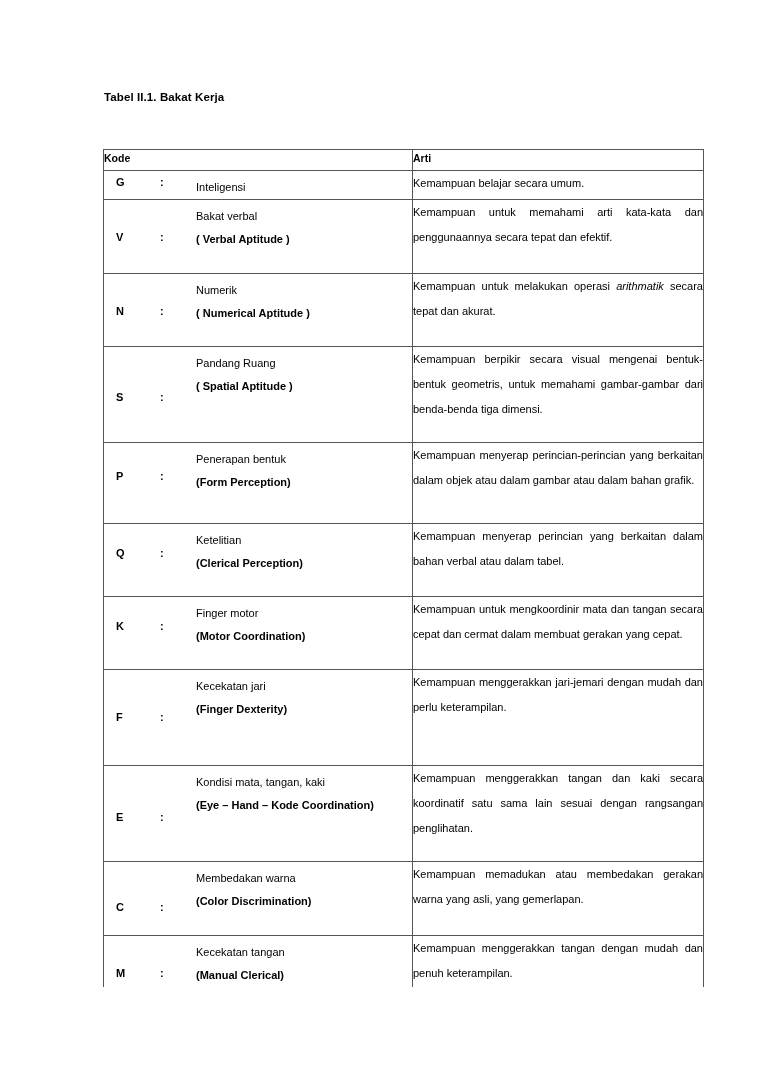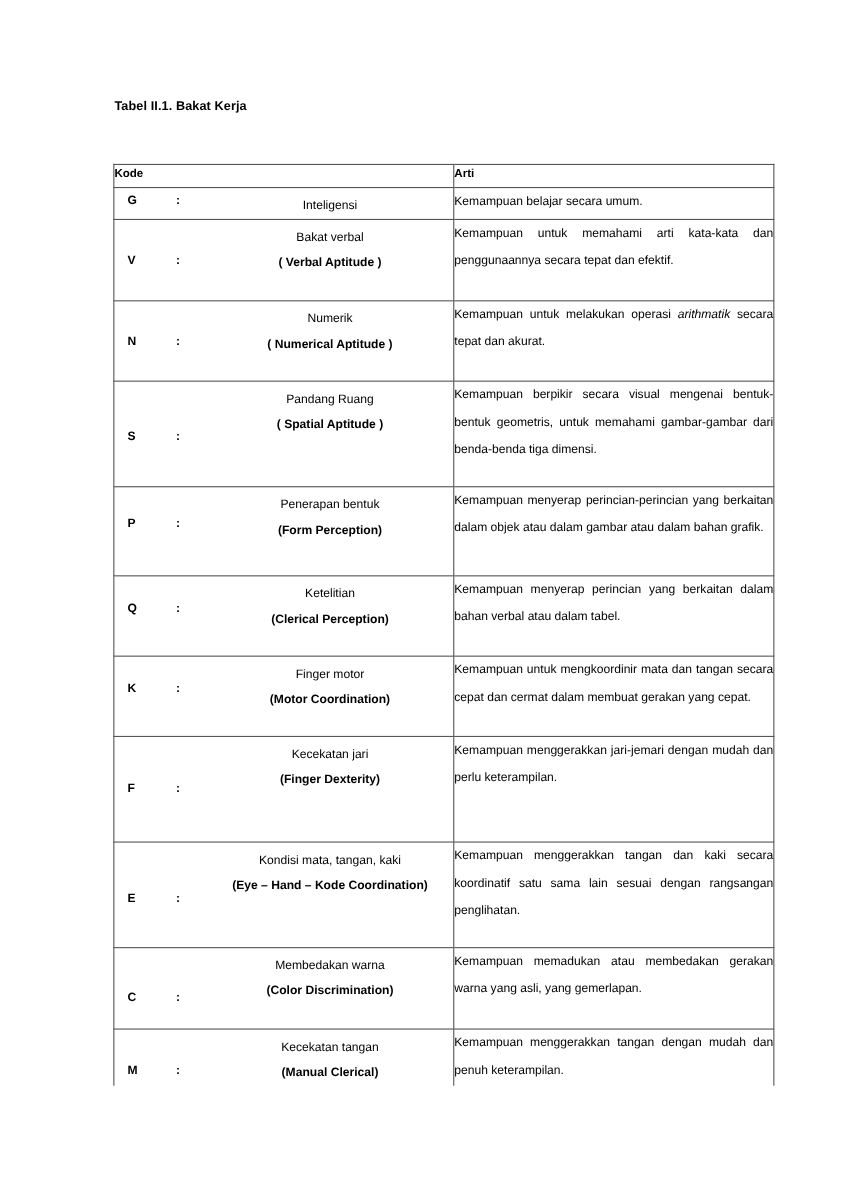--- a/index.html
+++ b/index.html
@@ -86,21 +86,20 @@
   }
   .code-colon {
     position: absolute;
     left: 56px;
     font-size: 11px;
     font-weight: bold;
     line-height: 14px;
   }
   .kode-names {
     padding: 5px 8px 0 92px;
-    text-align: center;
   }
   .name-id {
     font-size: 11px;
     font-weight: normal;
     line-height: 23px;
     white-space: nowrap;
   }
   .name-en {
     font-size: 11px;
     font-weight: bold;

